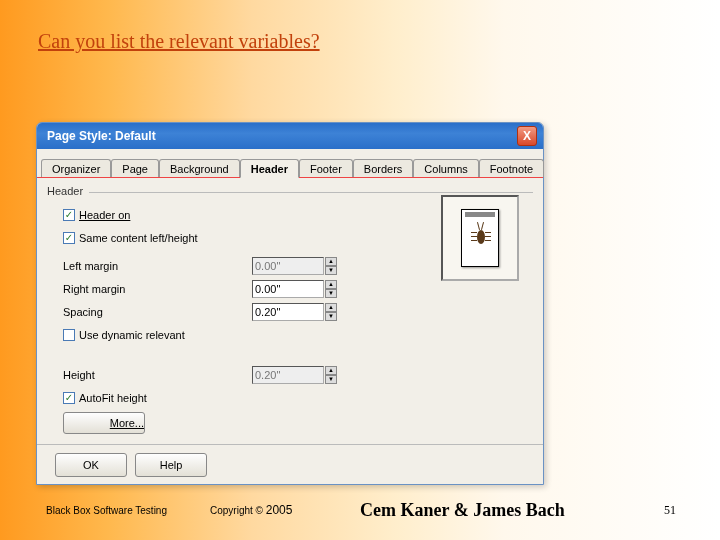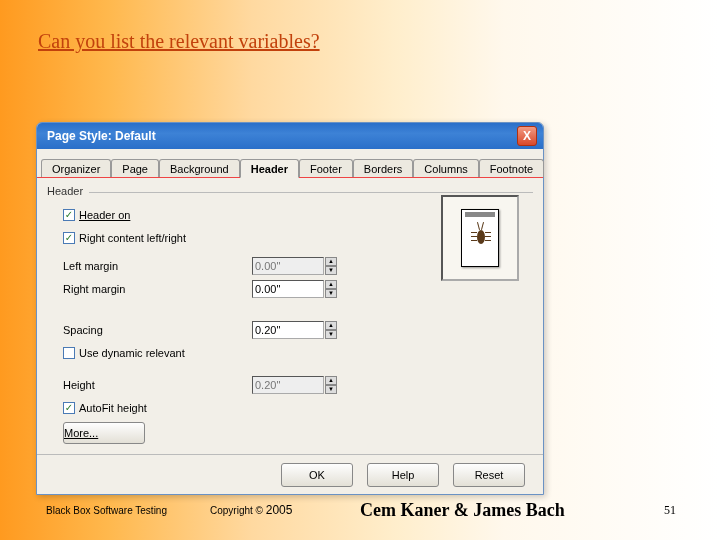--- a/index.html
+++ b/index.html
@@ -193,31 +193,30 @@
   .bug .r1{top:10px;right:-2px;} .bug .r2{top:14px;right:-2px;} .bug .r3{top:18px;right:-2px;}
   .more-btn {
     margin: 4px 0 0 16px;
     width: 82px;
     height: 22px;
     border: 1px solid #888;
     background: linear-gradient(to bottom,#fefefe,#e3e0d6);
     border-radius: 3px;
     font-size: 11px;
     text-decoration: underline;
-    text-align: left;
+    text-align: right;
     line-height: 20px;
     cursor: pointer;
   }
   .dlg-footer {
     height: 40px;
     border-top: 1px solid #bbb;
     display: flex;
     align-items: center;
-    justify-content: flex-end;
-    gap: 14px;
+    gap: 8px;
     padding: 0 18px;
     background: #f2efe8;
   }
   .dlg-btn {
     min-width: 72px;
     height: 24px;
     border: 1px solid #888;
     background: linear-gradient(to bottom,#fefefe,#e3e0d6);
     border-radius: 3px;
     font-size: 11px;
@@ -292,54 +291,54 @@
     <div class="left-col">
       <div class="row">
         <label>
           <span class="chk">✓</span>
           <span style="text-decoration:underline">Header on</span>
         </label>
       </div>
       <div class="row">
         <label>
           <span class="chk">✓</span>
-          <span>Right content left/right</span>
+          <span>Same content left/height</span>
         </label>
       </div>
       <div class="row" style="margin-top:8px">
         <span>Left margin</span>
         <div class="field disabled">0.00"</div>
         <div class="spinner">
             <div>▲</div>
             <div>▼</div>
           </div>
       </div>
       <div class="row">
         <span>Right margin</span>
         <div class="field">0.00"</div>
         <div class="spinner">
             <div>▲</div>
             <div>▼</div>
           </div>
       </div>
-      <div class="row" style="margin-top:21px">
+      <div class="row" style="margin-top:3px">
         <span>Spacing</span>
         <div class="field">0.20"</div>
         <div class="spinner">
             <div>▲</div>
             <div>▼</div>
           </div>
       </div>
       <div class="row">
         <label>
           <span class="chk"></span>
           <span>Use dynamic relevant</span>
         </label>
       </div>
-      <div class="row" style="margin-top:12px">
+      <div class="row" style="margin-top:20px">
         <span>Height</span>
         <div class="field disabled">0.20"</div>
         <div class="spinner">
             <div>▲</div>
             <div>▼</div>
           </div>
       </div>
       <div class="row">
         <label>
           <span class="chk">✓</span>
@@ -347,21 +346,20 @@
         </label>
       </div>
 
       <div class="more-btn">More...</div>
     </div>
   </div>
 
   <div class="dlg-footer">
     <div class="dlg-btn">OK</div>
     <div class="dlg-btn">Help</div>
-    <div class="dlg-btn">Reset</div>
   </div>
 </div>
 
 <div class="footer">
   <span class="f1">Black Box Software Testing</span>
   <span class="f2">
     <span>Copyright ©</span>&nbsp;<span style="font-size:12px">2005</span>
   </span>
   <span class="f3">Cem Kaner &amp; James Bach</span>
   <span class="f4">51</span>

